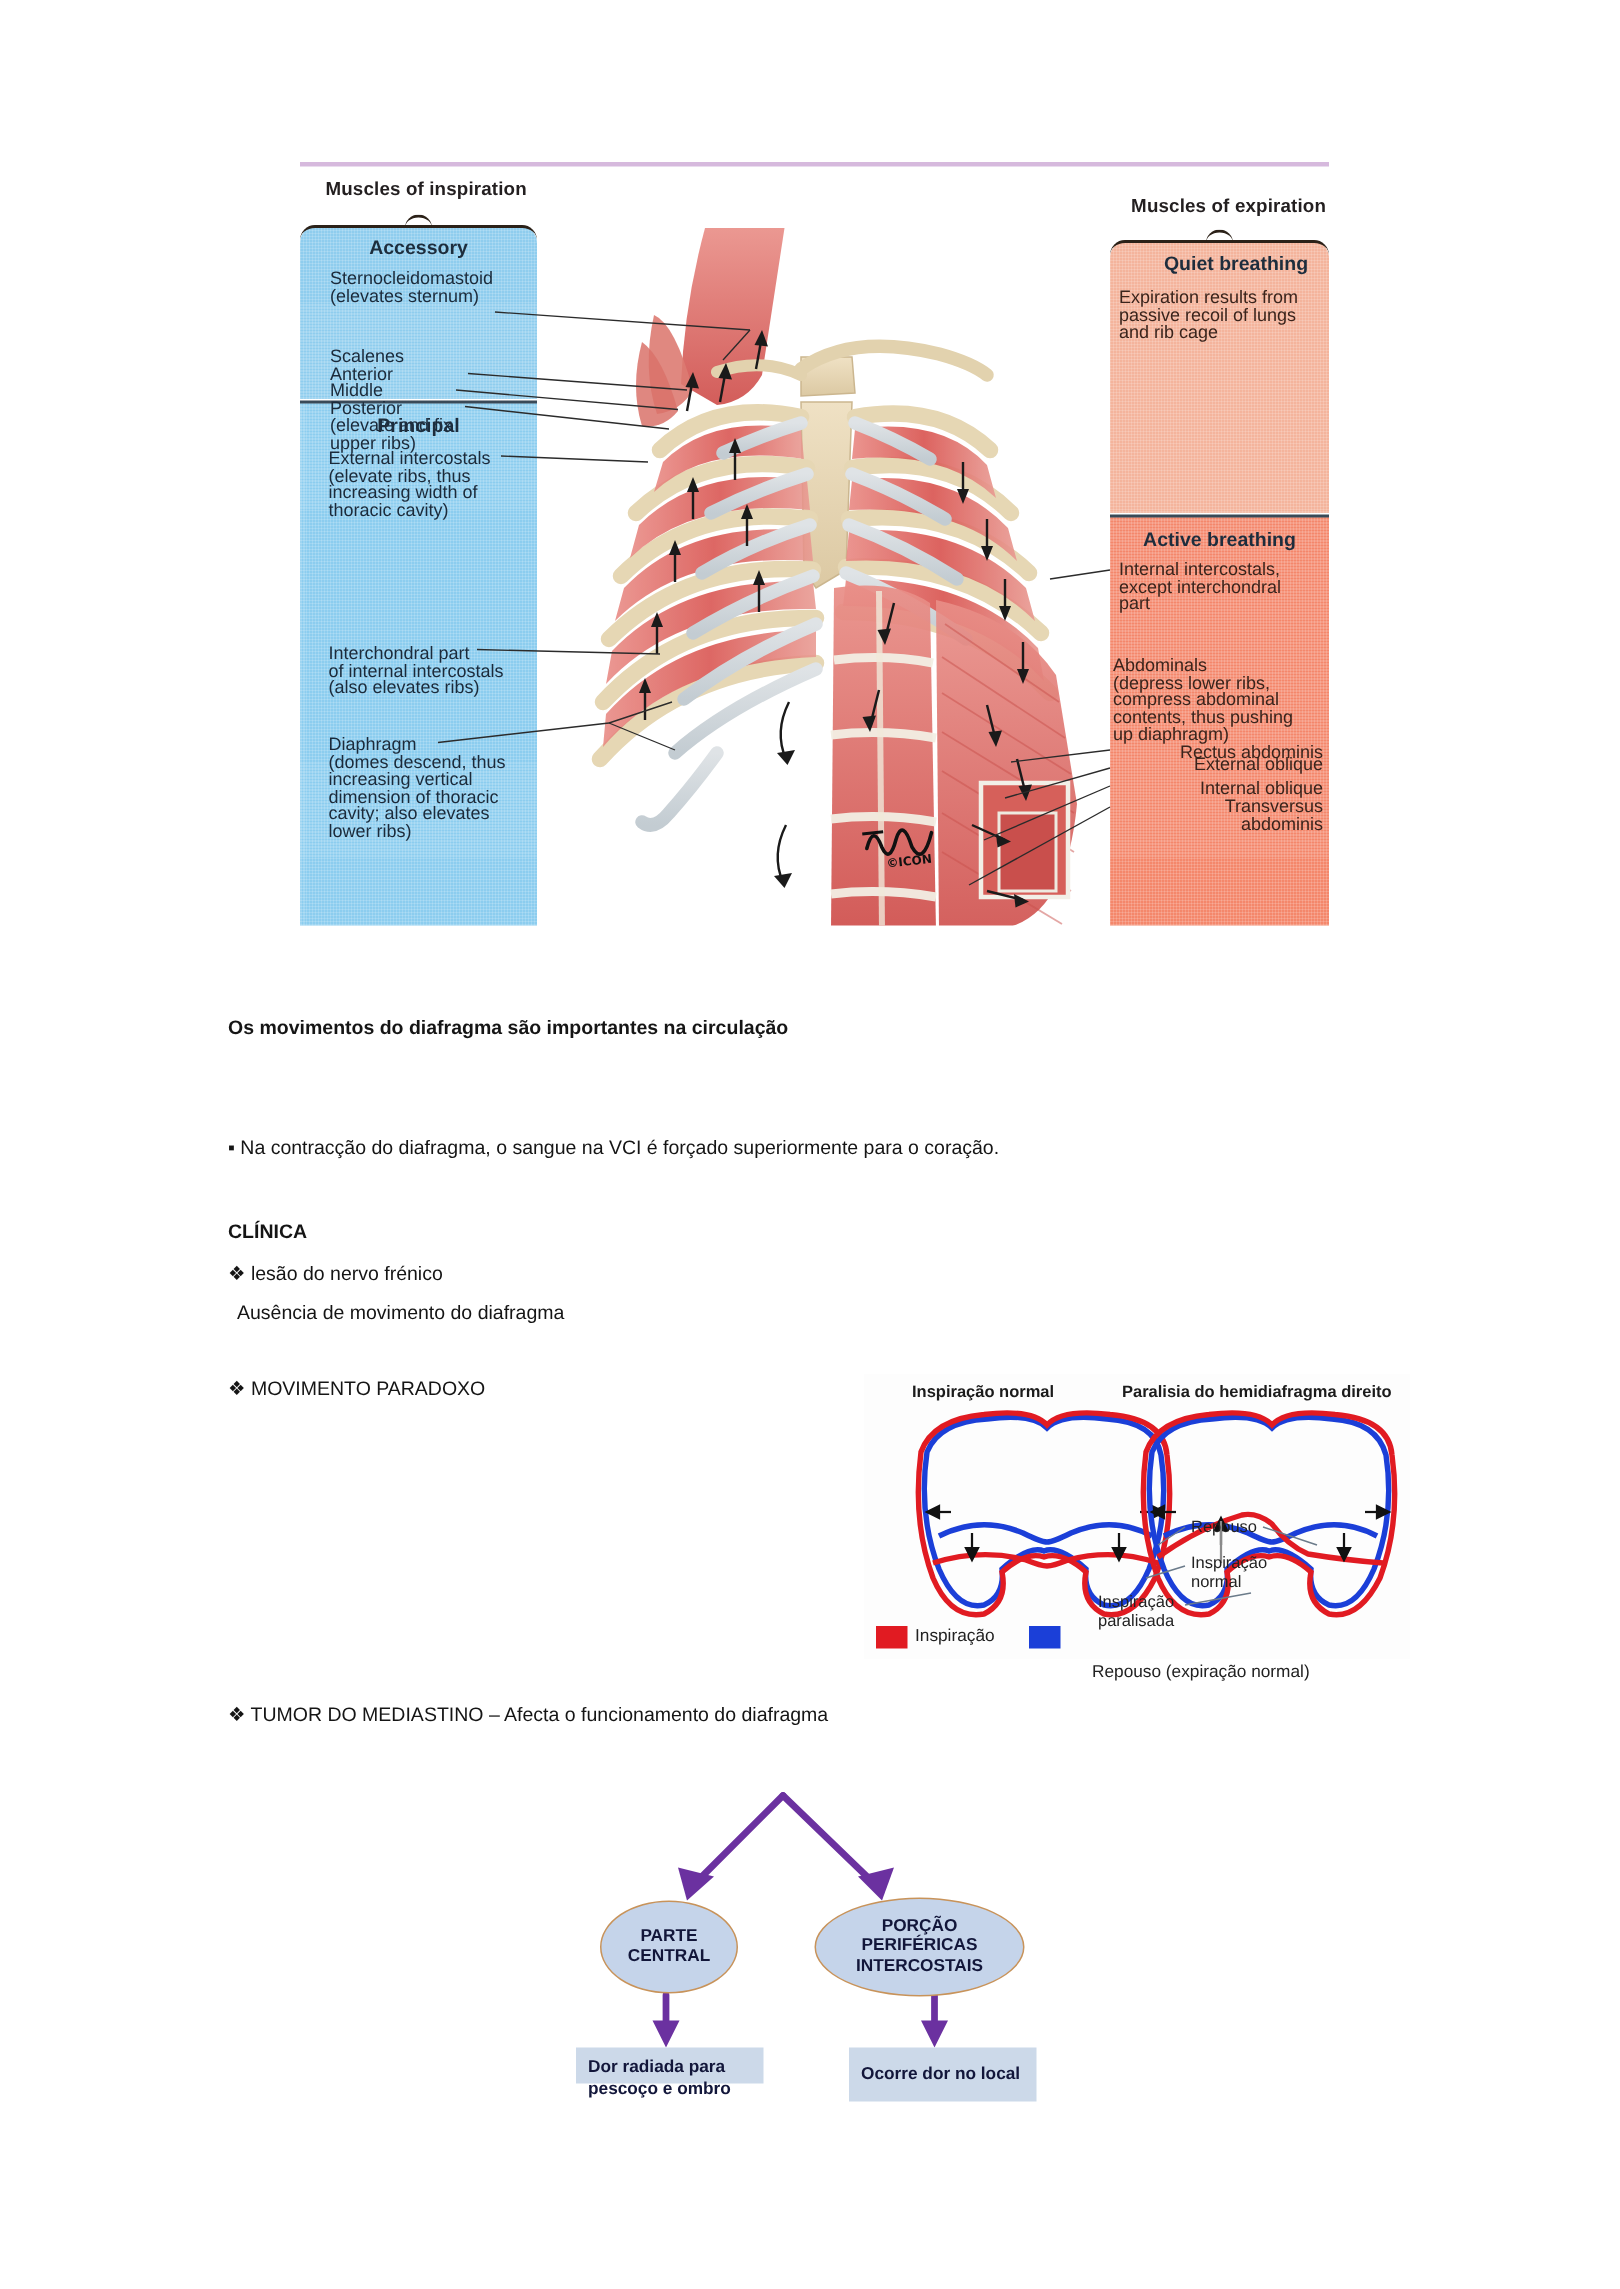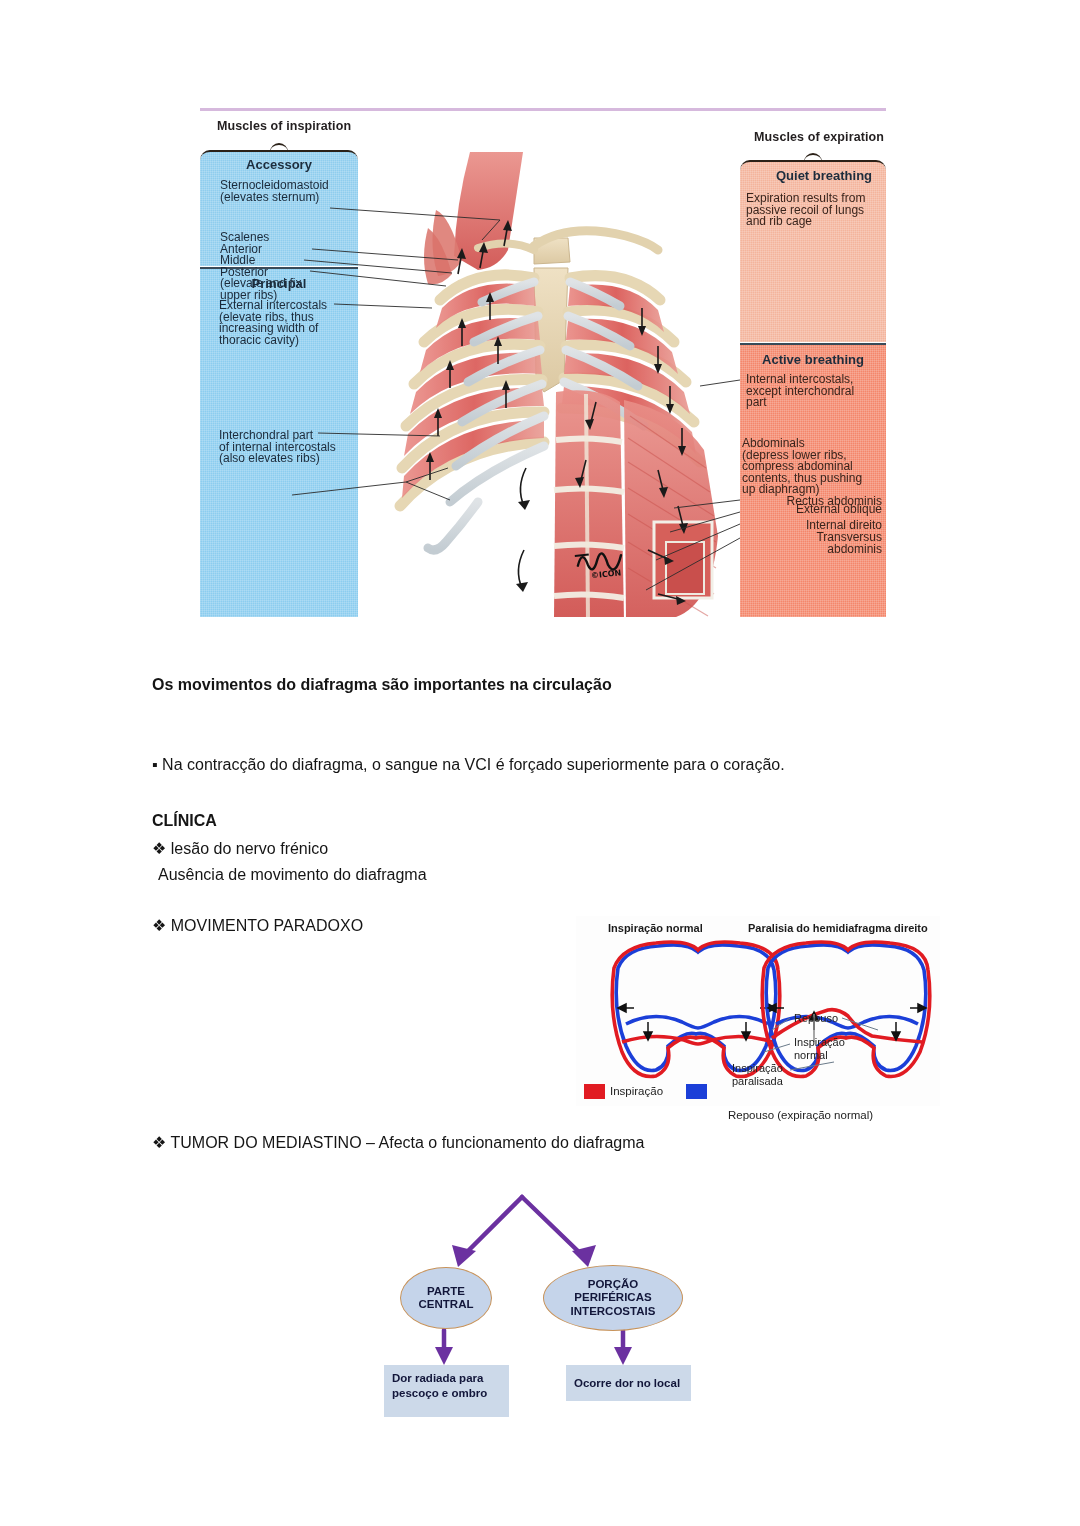--- a/index.html
+++ b/index.html
@@ -83,21 +83,21 @@
   .lbl-r{color:#3a241c;}
 
   
   .leaders{position:absolute;left:0;top:0;width:686px;height:541px;pointer-events:none;}
 
   
   .art{position:absolute;left:158px;top:42px;width:382px;height:467px;}
 
   
   .txt{
-    position:absolute;left:152px;font-size:16px;line-height:25.5px;
+    position:absolute;left:152px;font-size:13px;line-height:25.5px;
     color:#151515;font-family:"Liberation Sans", sans-serif;
   }
   .txt.b{font-weight:bold;}
   .w{width:800px;}
 
   
   .paradox{
     position:absolute;left:576px;top:916px;width:364px;height:190px;
     background:#fdfdfd;
   }
@@ -325,20 +325,26 @@
 upper ribs)</div>
 
     <div class="sec-head" style="left:0;top:168px;width:158px;">Principal</div>
     <div class="lbl" style="left:19px;top:192px;">External intercostals
 (elevate ribs, thus
 increasing width of
 thoracic cavity)</div>
     <div class="lbl" style="left:19px;top:322px;">Interchondral part
 of internal intercostals
 (also elevates ribs)</div>
+    <div class="lbl" style="left:19px;top:383px;">Diaphragm
+(domes descend, thus
+increasing vertical
+dimension of thoracic
+cavity; also elevates
+lower ribs)</div>
 
     <div class="panel panel-sal-top"></div>
     <div class="panel panel-sal-bot"></div>
     <div class="panel-sep" style="right:0;top:235px;width:146px;"></div>
 
     <div class="bracket" style="right:0px;top:52px;width:146px;"></div>
 
     <div class="sec-head" style="right:0;top:60px;width:124px;">Quiet breathing</div>
     <div class="lbl lbl-r" style="right:4px;top:85px;width:136px;">Expiration results from
 passive recoil of lungs
@@ -348,21 +354,21 @@
     <div class="lbl lbl-r" style="right:4px;top:266px;width:136px;">Internal intercostals,
 except interchondral
 part</div>
     <div class="lbl lbl-r" style="right:4px;top:330px;width:140px;">Abdominals
 (depress lower ribs,
 compress abdominal
 contents, thus pushing
 up diaphragm)</div>
     <div class="lbl lbl-r" style="right:4px;top:388px;">Rectus abdominis</div>
     <div class="lbl lbl-r" style="right:4px;top:396px;padding-left:48px;">External oblique</div>
-    <div class="lbl lbl-r" style="right:4px;top:412px;">Internal direito</div>
+    <div class="lbl lbl-r" style="right:4px;top:412px;">Internal oblique</div>
     <div class="lbl lbl-r" style="right:4px;top:424px;text-align:right;">Transversus
 abdominis</div>
 
     <svg class="leaders" viewBox="0 0 686 541">
       <g stroke="#2b2b2b" stroke-width="0.9" fill="none">
 
         <path d="M130 100 L300 112"></path>
         <path d="M300 112 L282 132"></path>
 
         <path d="M112 141 L258 152"></path>
@@ -496,19 +502,19 @@
       </g>
     </svg>
 
     <div class="ell" style="left:20px;top:82px;width:92px;height:62px;">PARTE
 CENTRAL</div>
 
     <div class="ell" style="left:163px;top:80px;width:140px;height:66px;">PORÇÃO
 PERIFÉRICAS
 INTERCOSTAIS</div>
 
-    <div class="fbox" style="left:4px;top:180px;width:125px;height:52px;">Dor radiada para
+    <div class="fbox" style="left:4px;top:180px;width:125px;height:24px;">Dor radiada para
 pescoço e ombro</div>
 
     <div class="fbox" style="left:186px;top:180px;width:125px;height:36px;display:flex;align-items:center;">Ocorre dor no local</div>
   </div>
 
 </div>
 
 </body></html>

